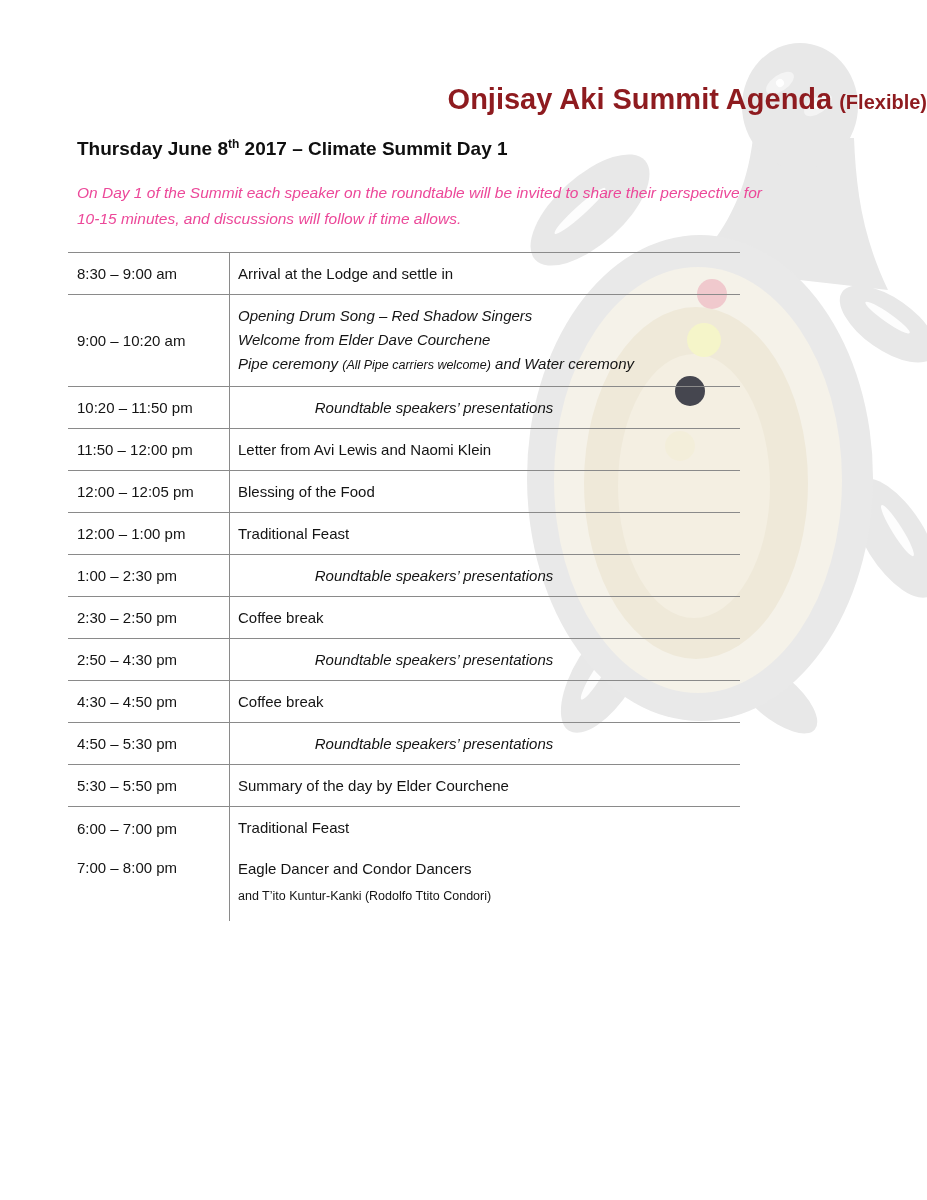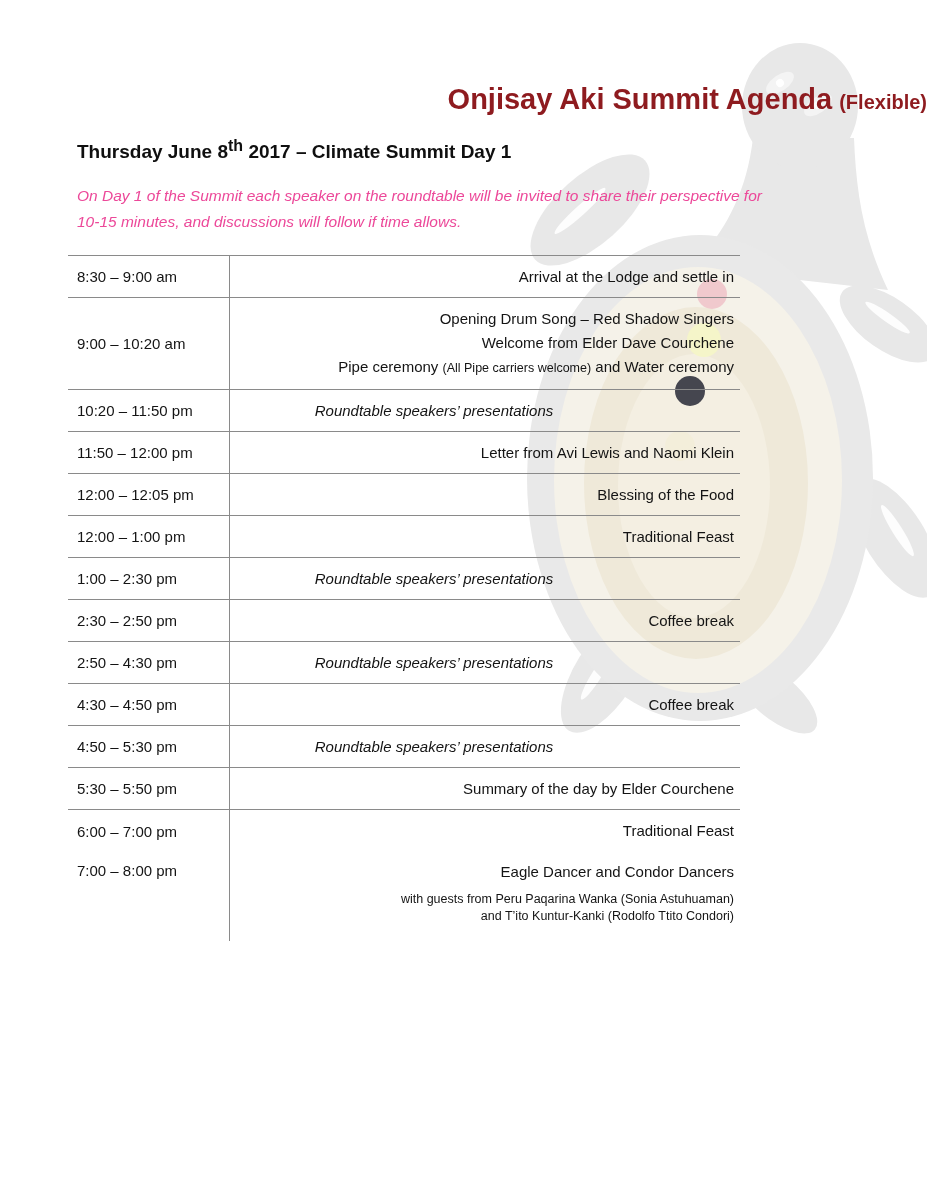--- a/index.html
+++ b/index.html
@@ -6,30 +6,30 @@
   body{
     width:927px;height:1200px;position:relative;overflow:hidden;
     background:#ffffff;color:#141414;
     font-family:"Liberation Sans",sans-serif;
   }
   .watermark{position:absolute;top:28px;left:470px;width:460px;height:720px;z-index:0;pointer-events:none;}
   .content{position:relative;z-index:1;padding:84px 0 0 68px;}
   .page-title{margin:0 0 0 9px;font-size:29px;line-height:1.1;font-weight:bold;color:#8e1b1f;text-align:right;}
   .title-suffix{font-size:20px;margin-left:7px;}
   .page-subtitle{margin:21px 0 0 9px;font-size:19px;font-weight:bold;color:#0f0f0f;}
-  .page-subtitle sup{font-size:16px;}
+  .page-subtitle sup{font-size:12px;}
   .intro{margin:20px 0 0 9px;font-style:italic;font-size:15.5px;line-height:26px;color:#ec4899;}
-  .agenda{margin-top:20px;width:672px;text-align:right;}
+  .agenda{margin-top:20px;width:672px;}
   .row{display:flex;border-top:1px solid #8a8a8a;min-height:42px;box-sizing:border-box;}
   .row.no-top{border-top:none;}
   .cell-time{flex:0 0 161px;width:161px;box-sizing:border-box;padding-left:9px;
     display:flex;align-items:center;font-size:15px;white-space:nowrap;}
   .cell-event{flex:1;border-left:1px solid #8a8a8a;box-sizing:border-box;padding:0 6px 0 8px;
     display:flex;flex-direction:column;justify-content:center;font-size:15px;line-height:20px;}
-  .row.multi .cell-event{padding-top:9px;padding-bottom:9px;line-height:24px;justify-content:flex-start;}
+  .row.multi .cell-event{padding-top:9px;padding-bottom:9px;line-height:24px;justify-content:flex-start;font-style:italic;}
   .row.center-italic .cell-event{font-style:italic;align-items:center;padding-right:110px;}
   .row.bold .cell-event{font-weight:normal;}
   .row.tall{min-height:43px;}
   .row.last .cell-time{align-items:flex-start;padding-top:10px;}
   .row.last .cell-event{justify-content:flex-start;padding-top:10px;padding-bottom:16px;}
   .note{font-size:12.5px;line-height:17px;margin-top:9px;}
   .seg-small{font-size:12.5px;}
 </style>
 </head>
 <body>
@@ -178,20 +178,19 @@
         <div class="cell-time">6:00 – 7:00 pm</div>
         <div class="cell-event">
           <div>Traditional Feast</div>
         </div>
       </div>
       <div class="row no-top last">
         <div class="cell-time">7:00 – 8:00 pm</div>
         <div class="cell-event">
           <div>Eagle Dancer and Condor Dancers</div>
           <div class="note">
-            <div>with guests from Peru Paqarina Wanka (Sonia Astuhuaman)</div>
             <div>and T’ito Kuntur-Kanki (Rodolfo Ttito Condori)</div>
           </div>
         </div>
       </div>
     </div>
 
 </div>
 
 </body></html>

